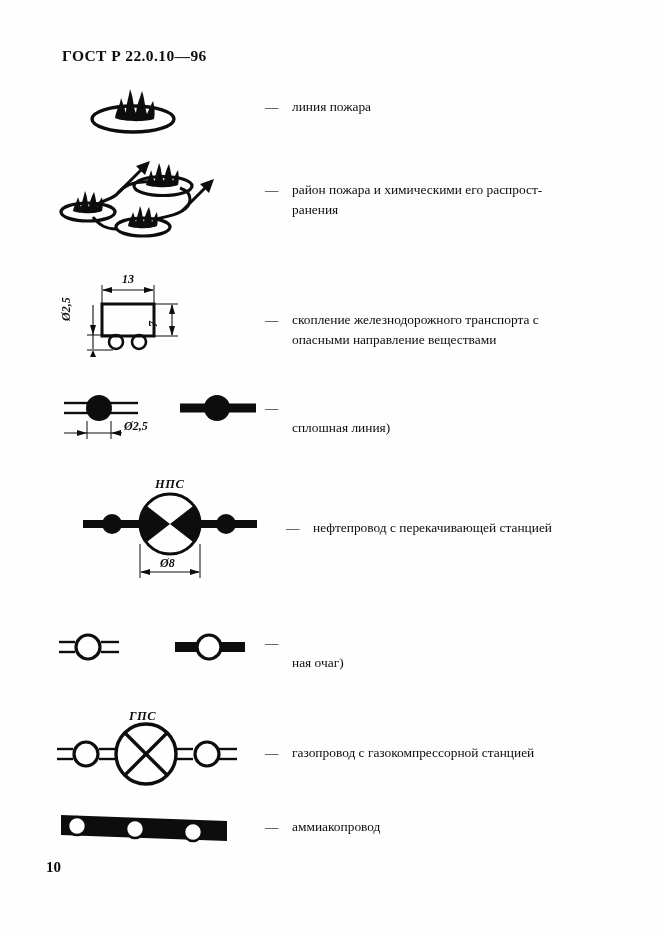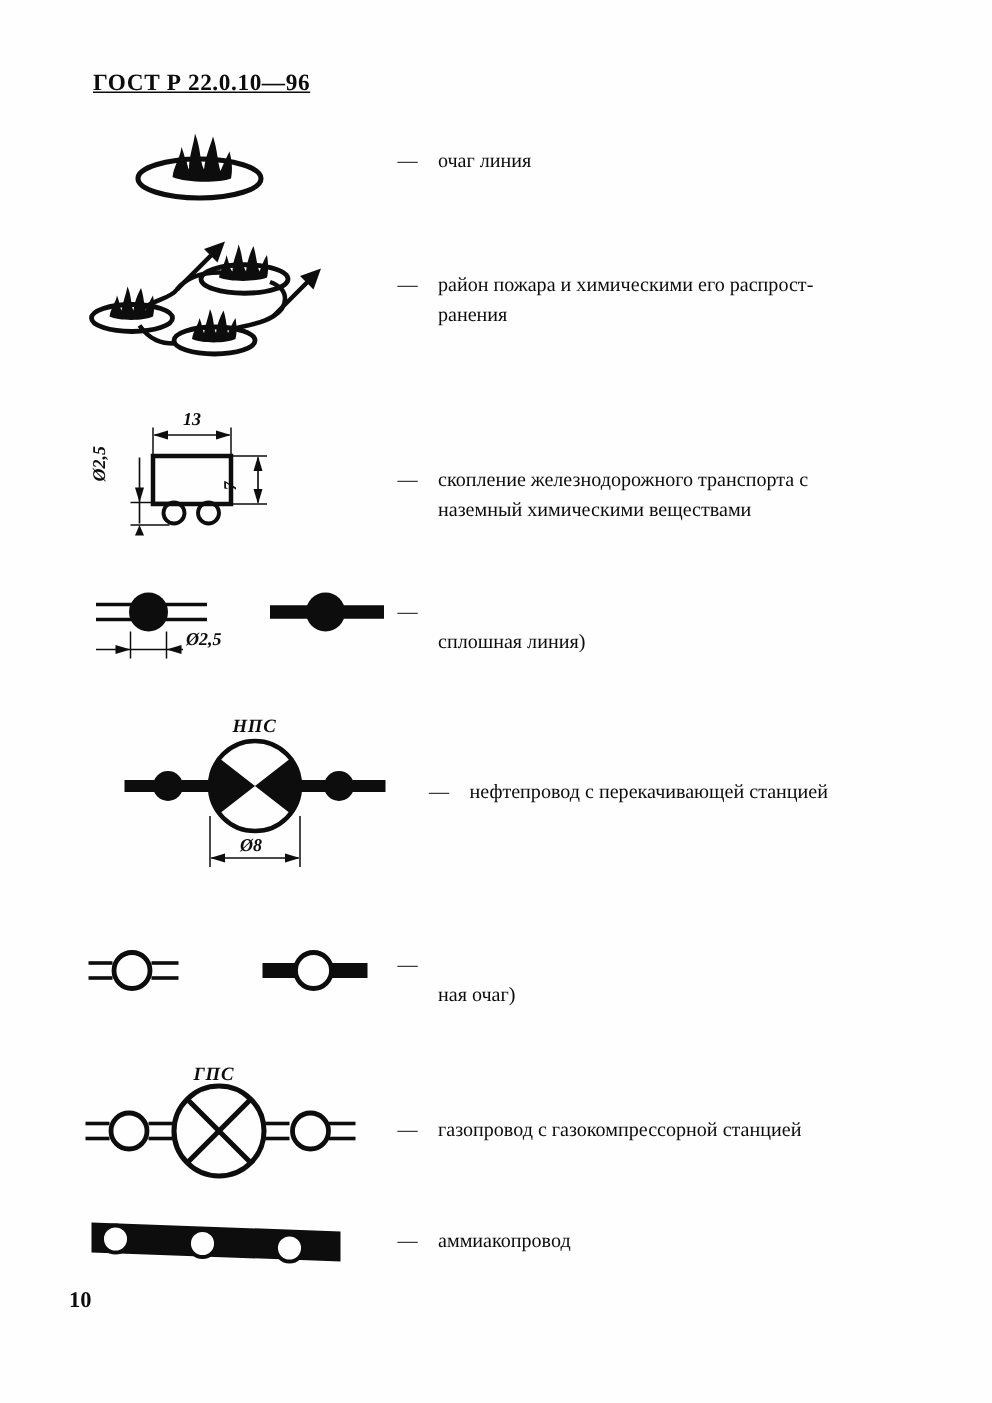--- a/index.html
+++ b/index.html
@@ -23,21 +23,20 @@
 
   
   .doc-header {
     position: absolute;
     left: 62px;
     top: 47px;
     font-size: 15.5px;
     font-weight: bold;
     letter-spacing: 0.4px;
     white-space: nowrap;
-    text-decoration: underline;
   }
 
   
   .page-number {
     position: absolute;
     left: 46px;
     top: 859px;
     font-size: 15px;
     font-weight: bold;
   }
@@ -110,21 +109,21 @@
         <path class="ink" d="M55 38 C56 30, 60 26, 61 18 C64 26, 64 30, 66 33
                              C66 24, 69 17, 70 9 C74 19, 73 27, 76 33
                              C77 24, 80 18, 82 11 C85 20, 85 28, 87 34
                              C89 29, 91 25, 93 21 C95 29, 95 34, 94 39
                              C86 42, 64 42, 55 38 Z"></path>
         <path class="ink" d="M60 36 C61 32, 63 30, 64 26 C65 31, 66 34, 67 37 Z"></path>
       </svg>
     </div>
     <div class="desc-cell" style="top:17px;">
       <span class="dash">—</span>
-      <span class="txt">очаг линия</span>
+      <span class="txt">линия пожара</span>
     </div>
   </div>
 
   <div class="row" style="top:155px;height:80px;">
     <div class="symbol-cell">
       <svg width="200" height="80" viewBox="0 0 200 80">
 
         <path class="stroke" stroke-width="3" d="M30 57 C38 44, 52 46, 58 38 C66 28, 80 26, 92 27"></path>
         <path class="stroke" stroke-width="3" d="M120 33 C134 38, 132 50, 122 56 C114 61, 104 62, 96 64"></path>
         <path class="stroke" stroke-width="3" d="M33 62 C40 72, 48 74, 56 74"></path>
@@ -198,21 +197,21 @@
         <path class="stroke" stroke-width="1.1" d="M33 40 L33 84"></path>
         <path class="ink" d="M33 70 L30 60 L36 60 Z"></path>
         <path class="ink" d="M33 85 L30 92 L36 92 Z"></path>
         <text class="dim-label" x="10" y="56" transform="rotate(-90 10 56)">Ø2,5</text>
       </svg>
     </div>
     <div class="desc-cell" style="top:45px;">
       <span class="dash">—</span>
       <span class="txt">
         <span class="nowrapline">скопление железнодорожного транспорта с</span><br>
-        <span class="nowrapline">наземный химическими веществами</span>
+        <span class="nowrapline">опасными направление веществами</span>
       </span>
     </div>
   </div>
 
   <div class="row" style="top:385px;height:62px;">
     <div class="symbol-cell">
       <svg width="210" height="62" viewBox="0 0 210 62">
 
         <path class="stroke" stroke-width="2.4" d="M4 18 L28 18"></path>
         <path class="stroke" stroke-width="2.4" d="M4 28 L28 28"></path>

